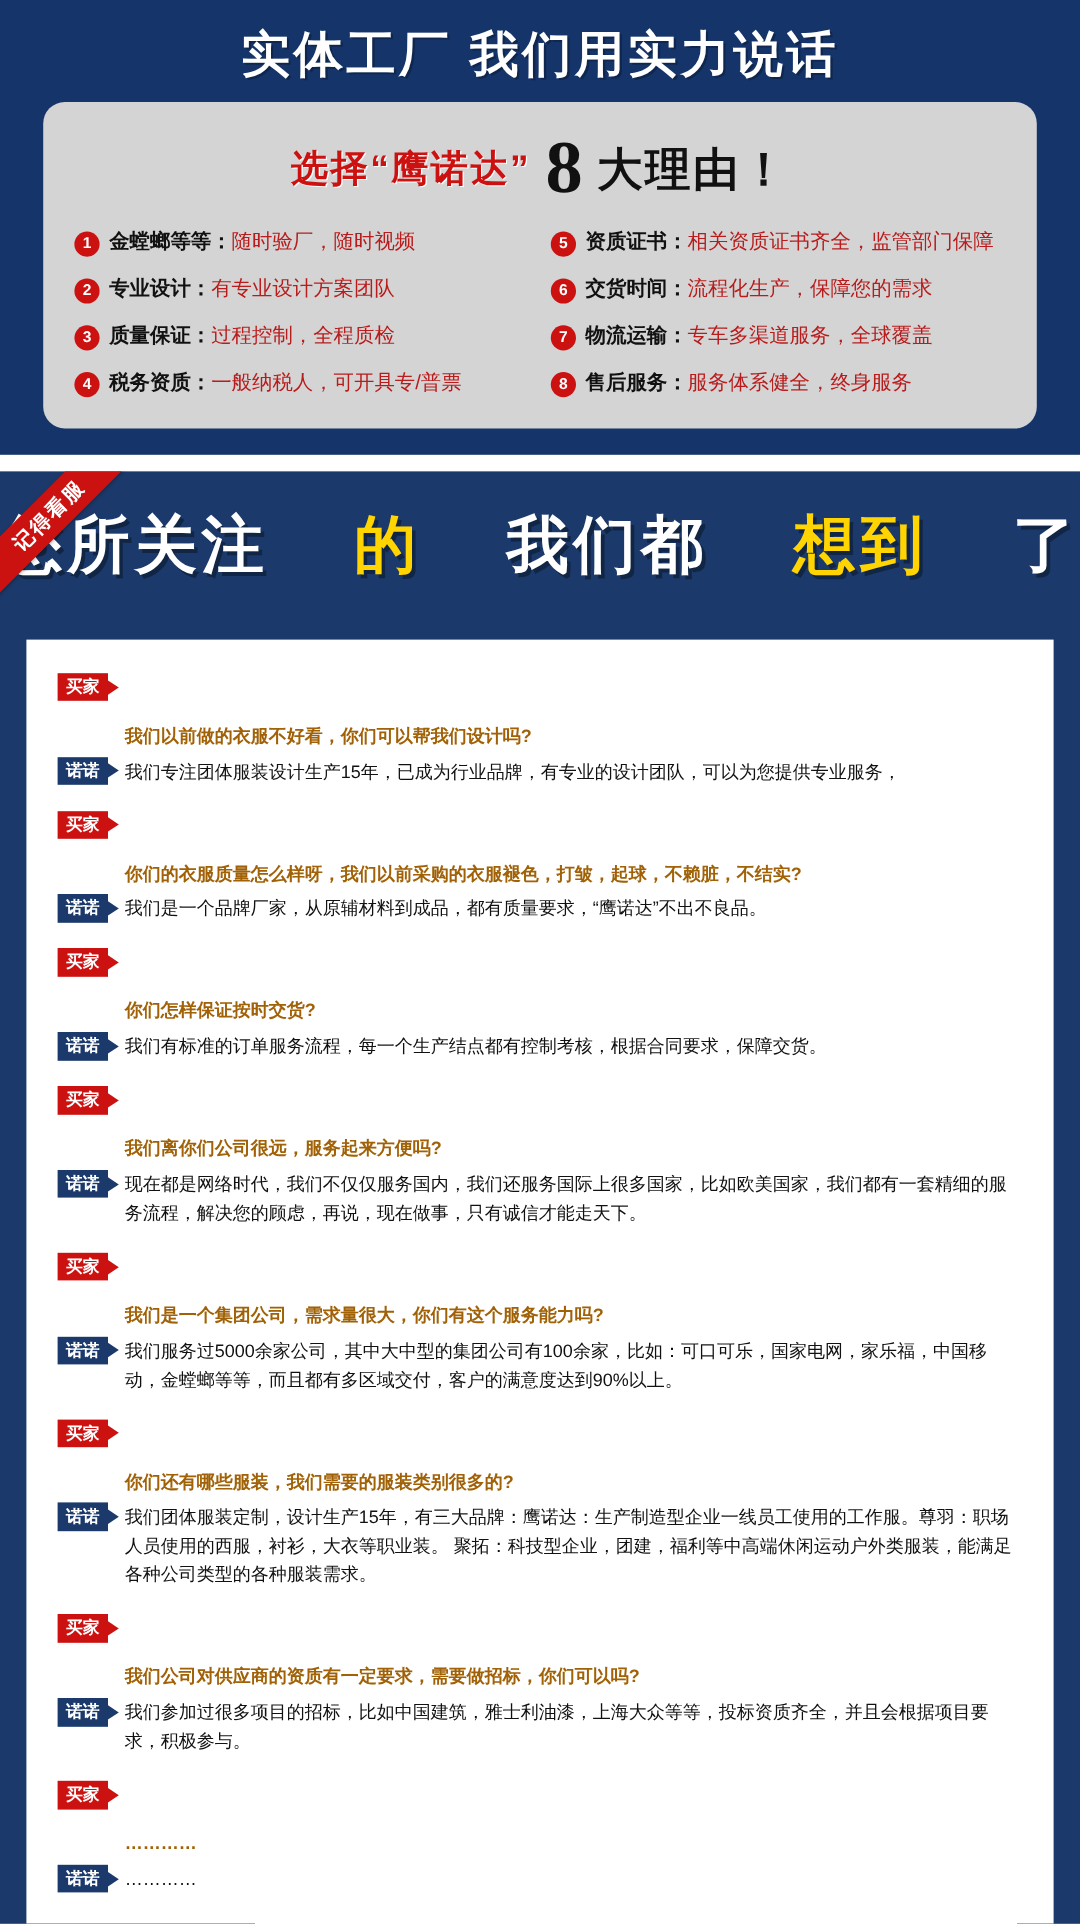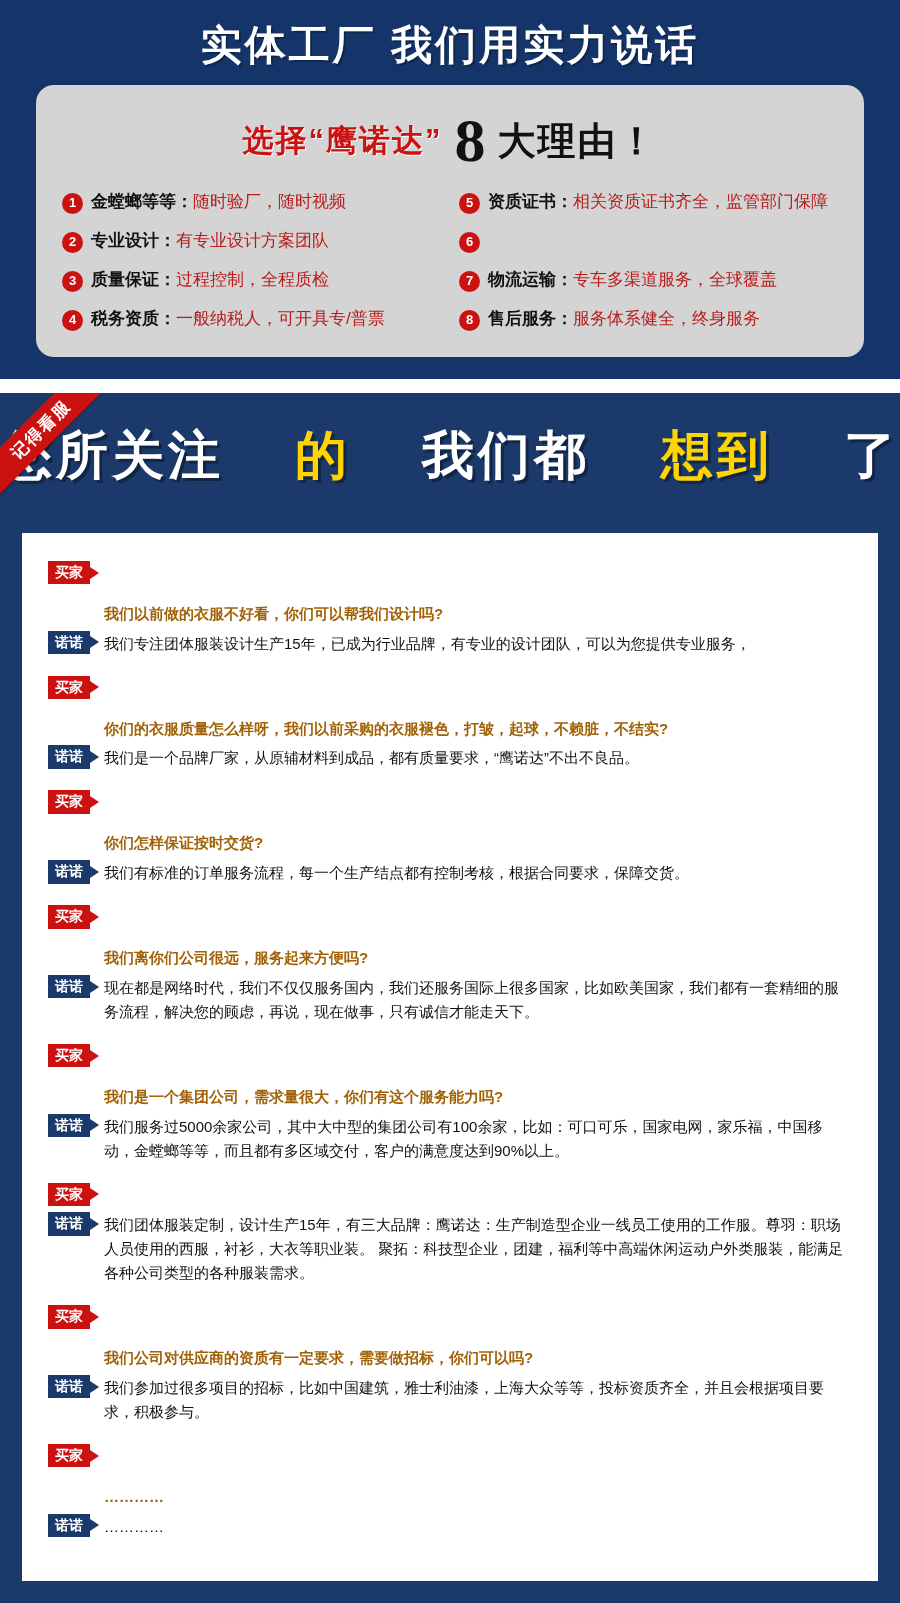--- a/index.html
+++ b/index.html
@@ -214,20 +214,21 @@
       <div class="reason">
         <span class="rnum">5</span>
         <span><span class="rlabel">资质证书：</span><span class="rtext">相关资质证书齐全，监管部门保障</span></span>
       </div>
       <div class="reason">
         <span class="rnum">2</span>
         <span><span class="rlabel">专业设计：</span><span class="rtext">有专业设计方案团队</span></span>
       </div>
       <div class="reason">
         <span class="rnum">6</span>
+        <span><span class="rlabel">交货时间：</span><span class="rtext">流程化生产，保障您的需求</span></span>
       </div>
       <div class="reason">
         <span class="rnum">3</span>
         <span><span class="rlabel">质量保证：</span><span class="rtext">过程控制，全程质检</span></span>
       </div>
       <div class="reason">
         <span class="rnum">7</span>
         <span><span class="rlabel">物流运输：</span><span class="rtext">专车多渠道服务，全球覆盖</span></span>
       </div>
       <div class="reason">
@@ -309,20 +310,21 @@
       </div>
       <div class="qa-row">
         <span class="tag ans">诺诺</span>
         <span class="a-text">我们服务过5000余家公司，其中大中型的集团公司有100余家，比如：可口可乐，国家电网，家乐福，中国移动，金螳螂等等，而且都有多区域交付，客户的满意度达到90%以上。</span>
       </div>
     </div>
 
     <div class="qa-block">
       <div class="qa-row">
         <span class="tag buyer">买家</span>
+        <span class="q-text">你们还有哪些服装，我们需要的服装类别很多的?</span>
       </div>
       <div class="qa-row">
         <span class="tag ans">诺诺</span>
         <span class="a-text">我们团体服装定制，设计生产15年，有三大品牌：鹰诺达：生产制造型企业一线员工使用的工作服。尊羽：职场人员使用的西服，衬衫，大衣等职业装。 聚拓：科技型企业，团建，福利等中高端休闲运动户外类服装，能满足各种公司类型的各种服装需求。</span>
       </div>
     </div>
 
     <div class="qa-block">
       <div class="qa-row">
         <span class="tag buyer">买家</span>

